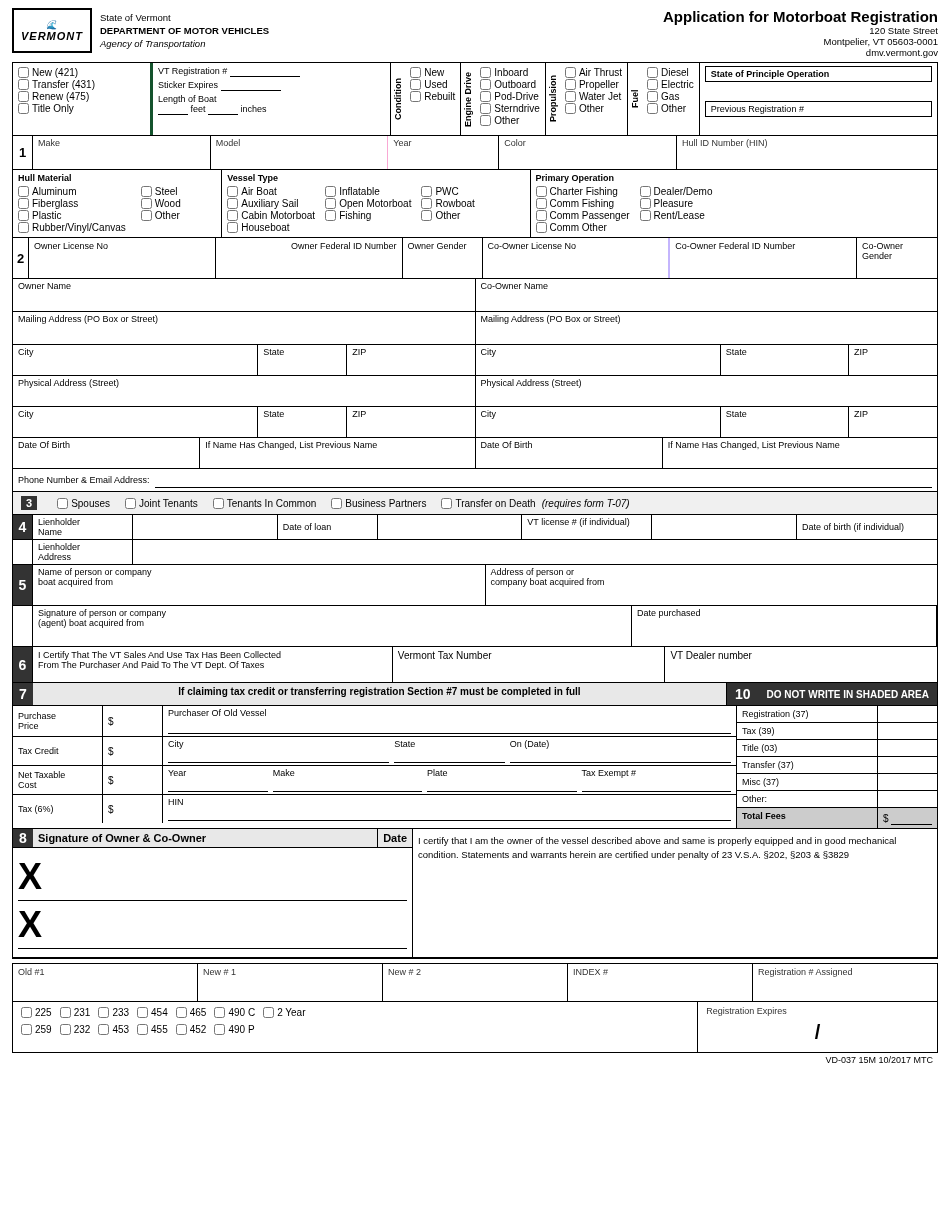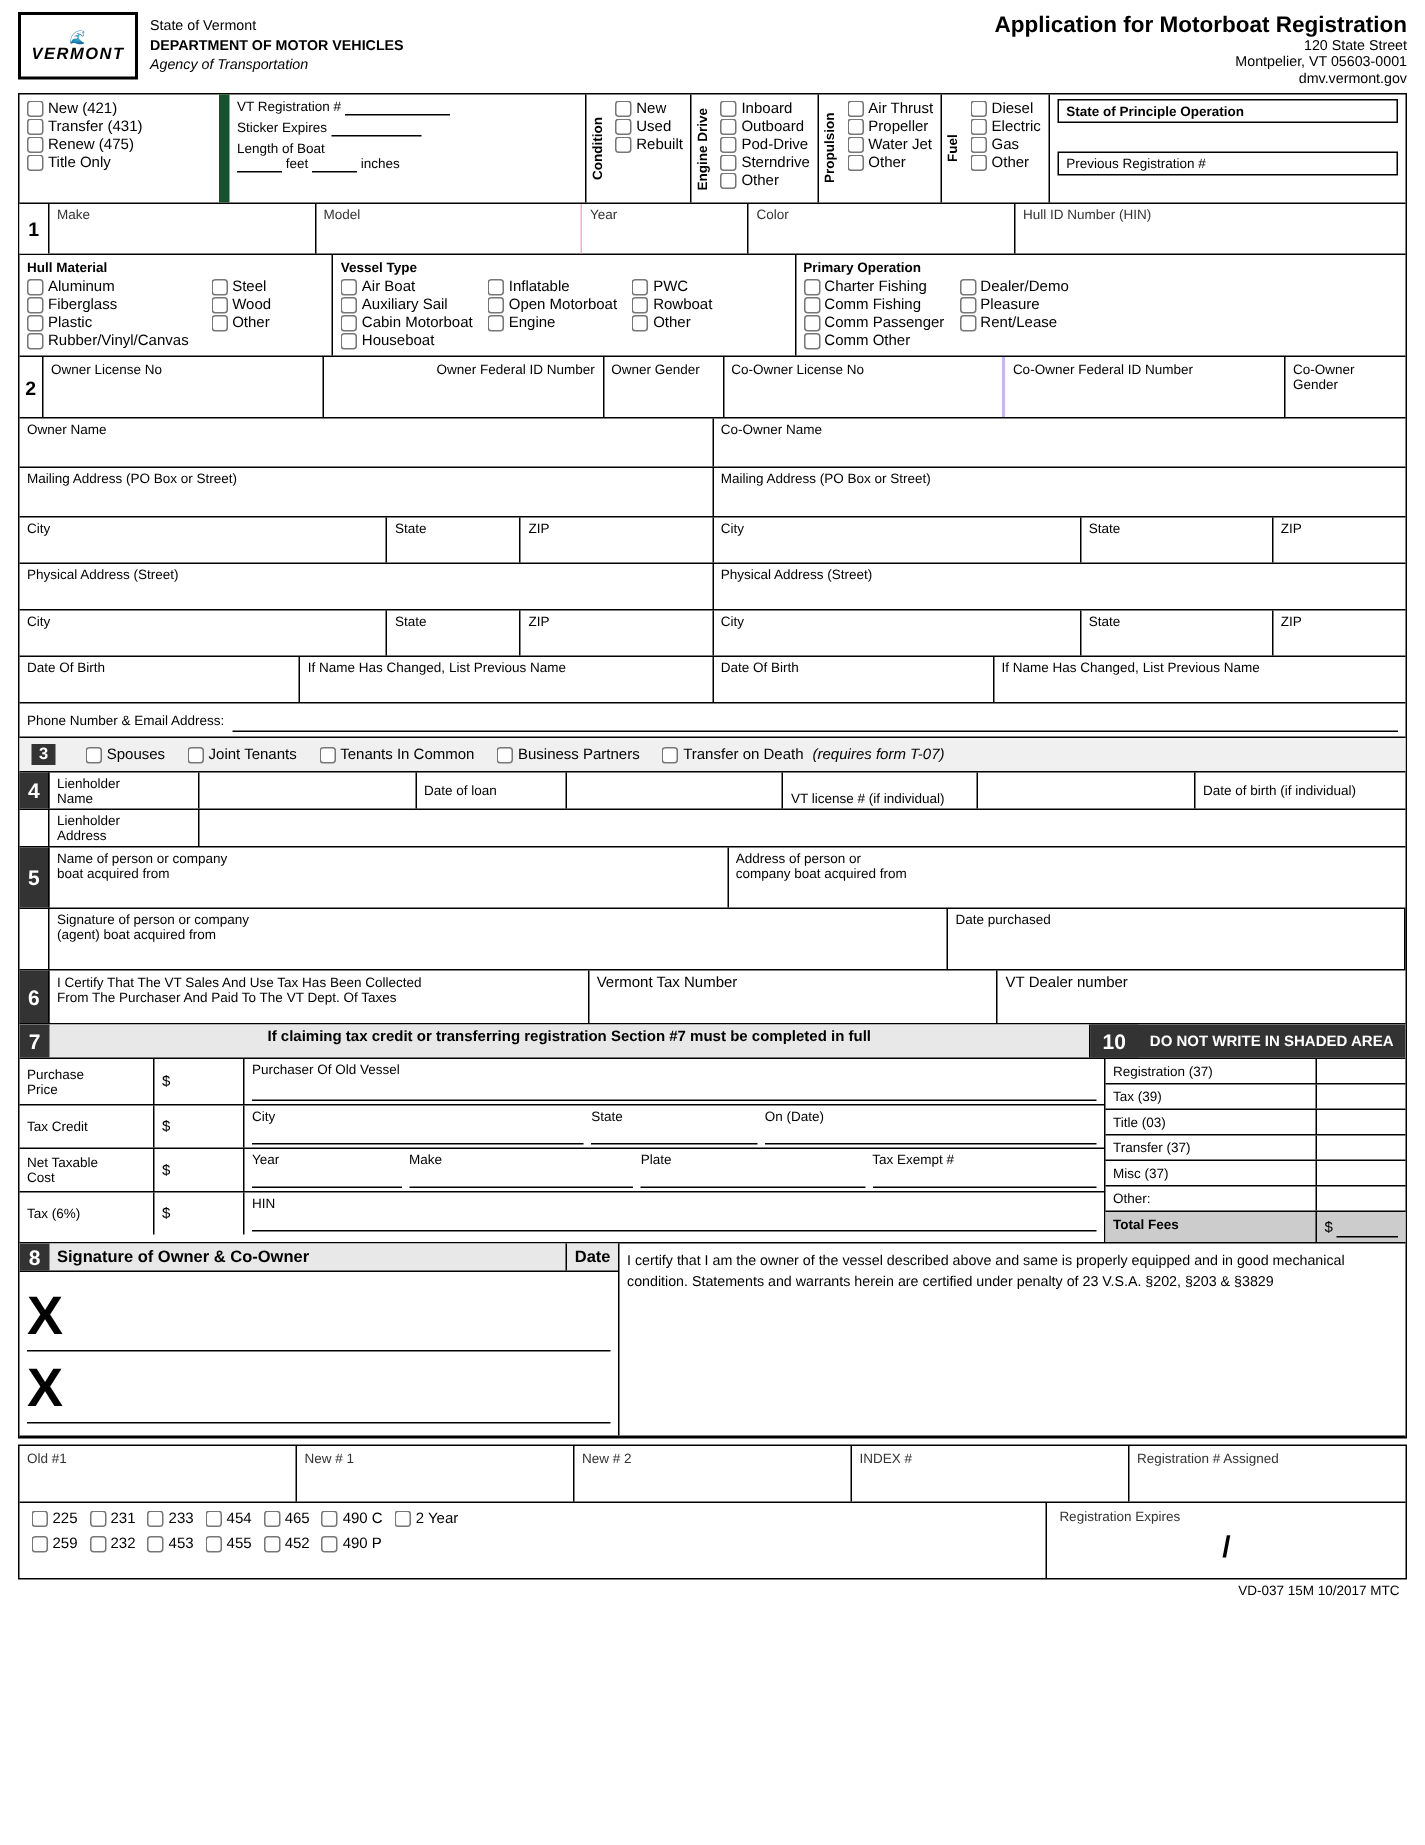--- a/index.html
+++ b/index.html
@@ -128,21 +128,21 @@
       <div class="header-address">120 State Street</div>
       <div class="header-address">Montpelier, VT 05603-0001</div>
       <div class="header-address">dmv.vermont.gov</div>
     </div>
   </div>
 
   <div class="form-outer">
 
     <div class="top-section">
 
-      <div style="width:140px; border-right:7px solid #14532d; padding:3px 5px;">
+      <div style="width:140px; border-right:3px solid #14532d; padding:3px 5px;">
         <div class="checkbox-item">
           <input type="checkbox" style="">
           <span>New (421)</span>
         </div>
         <div class="checkbox-item">
           <input type="checkbox" style="">
           <span>Transfer (431)</span>
         </div>
         <div class="checkbox-item">
           <input type="checkbox" style="">
@@ -364,21 +364,21 @@
             <div class="checkbox-item">
               <input type="checkbox" style="">
               <span>Inflatable</span>
             </div>
             <div class="checkbox-item">
               <input type="checkbox" style="">
               <span>Open Motorboat</span>
             </div>
             <div class="checkbox-item">
               <input type="checkbox" style="">
-              <span>Engine</span>
+              <span>Fishing</span>
             </div>
           </div>
           <div>
             <div class="checkbox-item">
               <input type="checkbox" style="">
               <span>PWC</span>
             </div>
             <div class="checkbox-item">
               <input type="checkbox" style="">
               <span>Rowboat</span>
@@ -601,21 +601,21 @@
       <div style="display:flex; border-bottom:1px solid black; min-height:24px;">
         <div style="background:#333; color:white; width:20px; min-width:20px; display:flex; align-items:center; justify-content:center; font-weight:bold; font-size:14px; border-right:1px solid black;">4</div>
         <div style="width:100px; min-width:100px; padding:2px 5px; font-size:9px; border-right:1px solid black; display:flex; align-items:center;">
           <span>Lienholder<br>Name</span>
         </div>
         <div style="flex:1; border-right:1px solid black; padding:2px 5px;"></div>
         <div style="width:100px; padding:2px 5px; font-size:9px; border-right:1px solid black; display:flex; align-items:center;">
           <span>Date of loan</span>
         </div>
         <div style="flex:1; border-right:1px solid black; padding:2px 5px;"></div>
-        <div style="width:130px; padding:2px 5px; font-size:9px; border-right:1px solid black; display:flex; align-items:flex-end;">
+        <div style="width:130px; padding:2px 5px; font-size:9px; border-right:1px solid black; display:flex; align-items:flex-start;">
           <span>VT license # (if individual)</span>
         </div>
         <div style="flex:1; border-right:1px solid black; padding:2px 5px;"></div>
         <div style="width:140px; padding:2px 5px; font-size:9px; display:flex; align-items:center;">
           <span>Date of birth (if individual)</span>
         </div>
       </div>
       <div style="display:flex; border-bottom:1px solid black; min-height:24px;">
         <div style="width:20px; min-width:20px; border-right:1px solid black;"></div>
         <div style="width:100px; min-width:100px; padding:2px 5px; font-size:9px; border-right:1px solid black; display:flex; align-items:center;">

